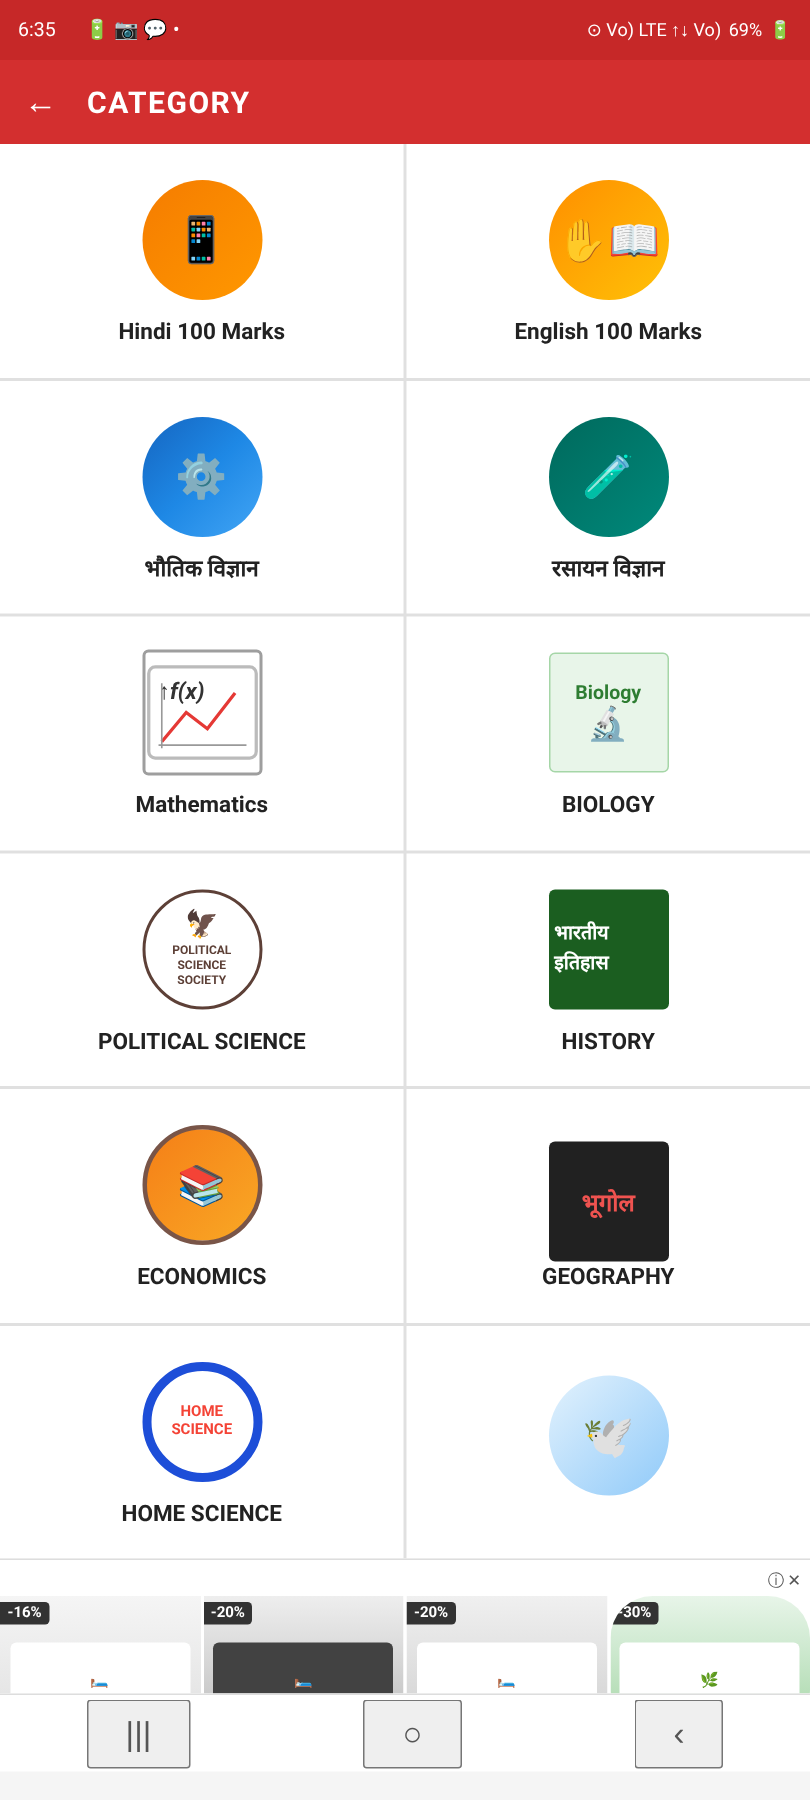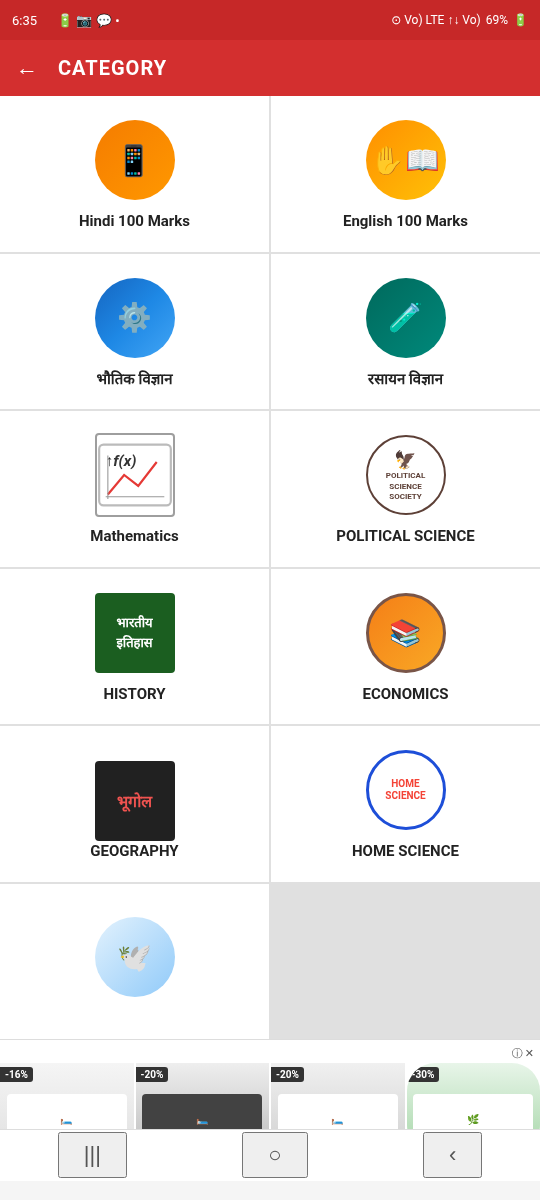--- a/index.html
+++ b/index.html
@@ -190,42 +190,42 @@
       width: 80px; height: 80px; border-radius: 50%;
       border: 2px solid #5d4037;
       display: flex; align-items: center; justify-content: center;
       background: white;
       font-size: 10px; color: #5d4037; font-weight: bold; text-align: center;
       padding: 4px;
     }
     .icon-history {
       width: 80px; height: 80px;
       background: #1b5e20;
-      display: flex; align-items: center; justify-content: center;
+      display: flex; align-items: center; justify-content: flex-start;
       font-size: 11px; font-weight: bold; color: white; text-align: center;
       border-radius: 4px; padding: 4px; line-height: 1.4;
     }
     .icon-economics {
       width: 80px; height: 80px; border-radius: 50%;
       background: linear-gradient(135deg, #f57f17, #f9a825);
       border: 3px solid #795548;
       display: flex; align-items: center; justify-content: center;
       font-size: 26px;
     }
     .icon-geography {
       width: 80px; height: 80px;
       background: #212121;
       display: flex; align-items: center; justify-content: center;
       font-size: 14px; font-weight: bold; color: #e53935; text-align: center;
       border-radius: 4px;
       margin-top: 21px;
     }
     .icon-home-science {
       width: 80px; height: 80px; border-radius: 50%;
-      border: 3px solid #1d4ed8;
+      border: 6px solid #1d4ed8;
       display: flex; align-items: center; justify-content: center;
       background: white;
       font-size: 10px; font-weight: bold; color: #f44336; text-align: center;
       line-height: 1.2;
     }
     .icon-extra {
       width: 80px; height: 80px; border-radius: 50%;
       background: linear-gradient(135deg, #e3f2fd, #90caf9);
       display: flex; align-items: center; justify-content: center;
       font-size: 28px;
@@ -298,20 +298,31 @@
           <text x="8" y="22" font-size="14" font-style="italic" fill="#333">↑f(x)</text>
           <polyline points="10,48 25,30 38,40 55,18" fill="none" stroke="#e53935" stroke-width="2"></polyline>
           <line x1="8" y1="50" x2="62" y2="50" stroke="#999" stroke-width="1"></line>
           <line x1="10" y1="12" x2="10" y2="52" stroke="#999" stroke-width="1"></line>
         </svg>
       </div>
     </div>
     <span class="category-label">Mathematics</span>
   </div>
 
+  <div class="category-item">
+    <div class="category-icon">
+      <div style="width:80px;height:80px;position:relative;">
+        <div style="background:#e8f5e9;border:1px solid #a5d6a7;border-radius:4px;width:80px;height:80px;display:flex;flex-direction:column;align-items:center;justify-content:center;">
+          <span style="font-size:13px;font-weight:bold;color:#2e7d32;">Biology</span>
+          <span style="font-size:22px;">🔬</span>
+        </div>
+      </div>
+    </div>
+    <span class="category-label">BIOLOGY</span>
+  </div>
 
   <div class="category-item">
     <div class="category-icon">
       <div class="icon-polsci">
         <div style="text-align:center;line-height:1.3;">
           <div style="font-size:18px;">🦅</div>
           <div style="font-size:8px;font-weight:bold;">POLITICAL<br>SCIENCE<br>SOCIETY</div>
         </div>
       </div>
     </div>

